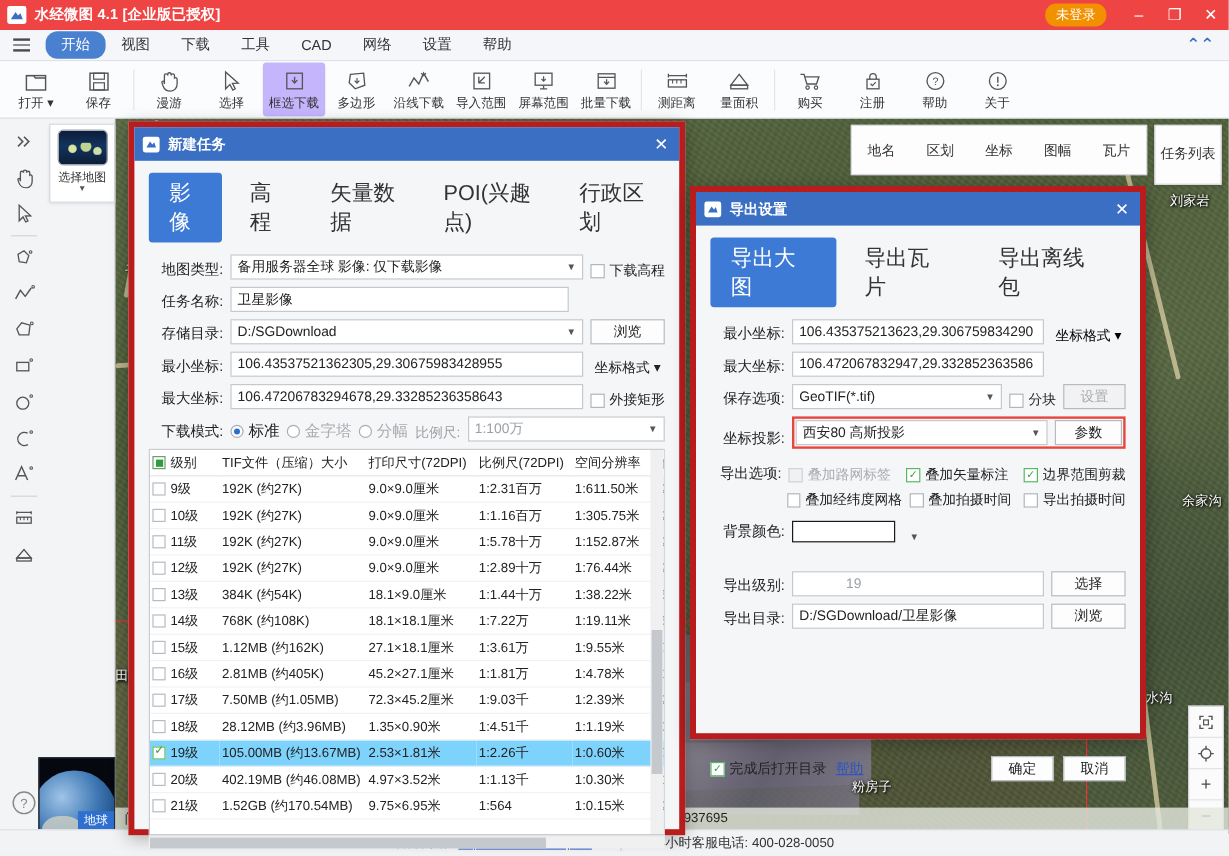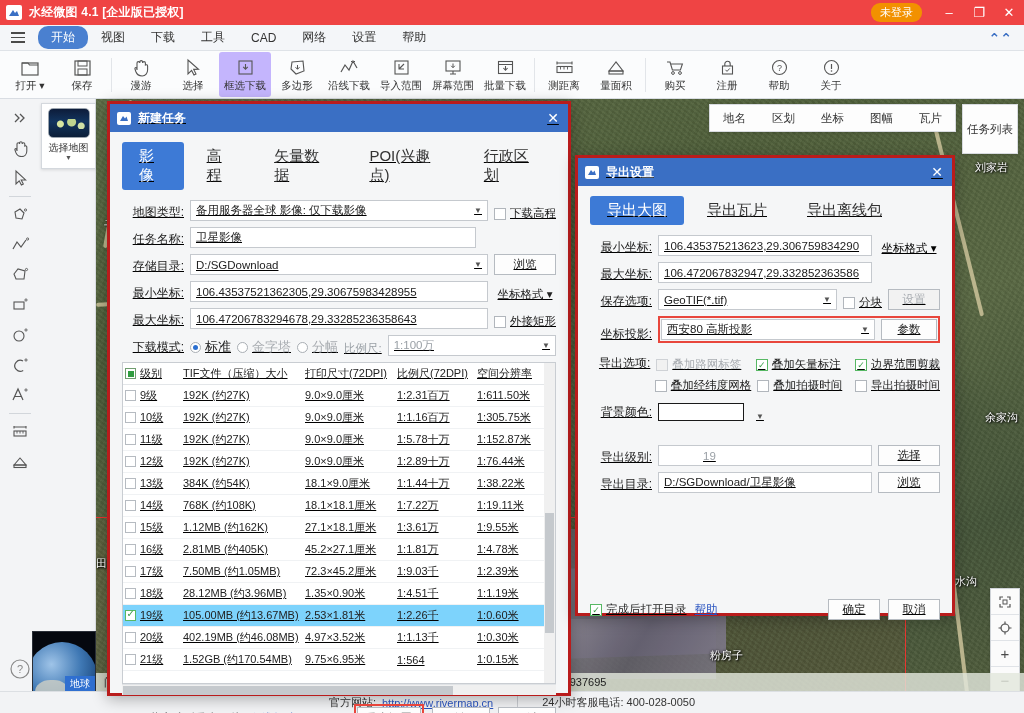--- a/index.html
+++ b/index.html
@@ -150,21 +150,21 @@
     position:absolute; left:8px; bottom:6px; width:34px; height:26px; border-radius:45%;
     background:#cfcfc4; opacity:.8;
   }
   .globe-tag {
     position:absolute; right:0; bottom:0; background:#2f6fd0; color:#fff;
     font-size:10px; padding:1px 5px;
   }
 
   
   .layerbar {
-    position:absolute; right:68px; top:104px; height:28px;
+    position:absolute; right:68px; top:104px; height:42px;
     background:#fdfdfd; border:1px solid #d8dbe0; display:flex; align-items:center;
     box-shadow:0 1px 3px rgba(0,0,0,.15);
   }
   .layerbar .lb { font-size:11.5px; color:#333; padding:0 13px; }
   .tasklist-btn {
     position:absolute; right:6px; top:104px; width:56px; height:50px;
     background:#fdfdfd; border:1px solid #d8dbe0; display:flex; align-items:center;
     justify-content:center; font-size:11.5px; color:#333; text-align:center;
     box-shadow:0 1px 3px rgba(0,0,0,.15); line-height:14px;
   }
@@ -187,36 +187,36 @@
   .footer {
     position:absolute; left:0; bottom:0; width:1024px; height:22px;
     background:#f2f3f5; border-top:1px solid #dcdfe3;
     display:flex; align-items:center; justify-content:center; gap:24px;
     font-size:11px; color:#333;
   }
   .footer a { color:#2b55c0; }
   .footer .divider { width:1px; height:13px; background:#c9ccd1; }
 
   
-  .dialog { position:absolute; background:#f5f6f7; border:3px solid #b91c1c;
-            box-shadow:0 3px 14px rgba(0,0,0,.30);text-decoration:underline; }
+  .dialog { position:absolute; background:#f5f6f7; border:5px solid #b91c1c;
+            box-shadow:0 3px 14px rgba(0,0,0,.30); }
   .dlg-title {
     height:28px; background:#3a6fc4; color:#fff; display:flex; align-items:center;
     padding-left:7px; font-size:12px; font-weight:bold;
   }
   .dlg-title .mini-logo {
     width:14px; height:13px; background:#fff; border-radius:2px; margin-right:7px;
     display:flex; align-items:center; justify-content:center;
   }
   .dlg-close { margin-left:auto; width:30px; height:28px; display:flex;
                align-items:center; justify-content:center; font-size:14px; }
   .dlg-body { padding:10px 12px; }
 
   .tabs { display:flex; gap:6px; margin-bottom:10px; }
-  .tab { padding:5px 17px; font-size:15px; color:#333; border-radius:3px; }
+  .tab { padding:5px 17px; font-size:18px; color:#333; border-radius:3px; }
   .tab.active { background:#3d7ad6; color:#fff; }
 
   .frow { display:flex; align-items:flex-end; margin-bottom:6px; gap:6px; }
   .flab { font-size:12px; color:#222; width:62px; text-align:right; white-space:nowrap; }
   .finput {
     flex:1; height:21px; background:#fff; border:1px solid #c5c9ce;
     display:flex; align-items:center; padding:0 5px; font-size:11.5px; color:#222;
     overflow:hidden; white-space:nowrap;
   }
   .finput.placeholder { color:#9aa0a6;padding-left:44px; }

